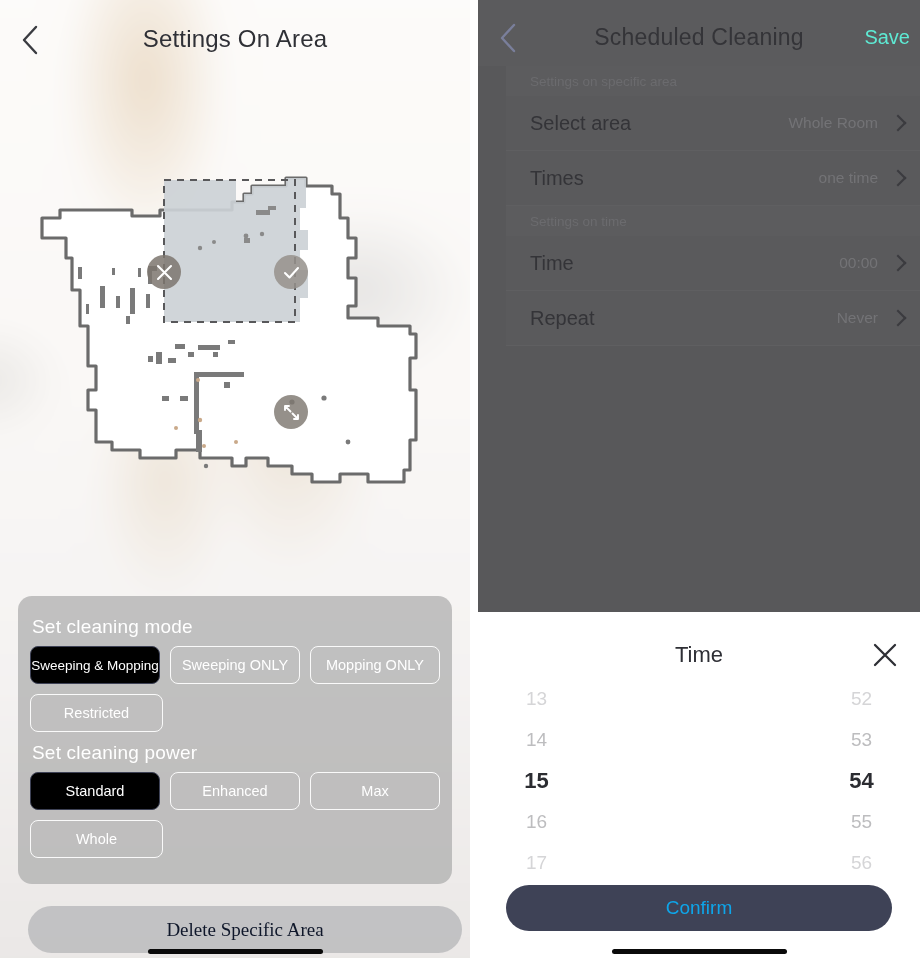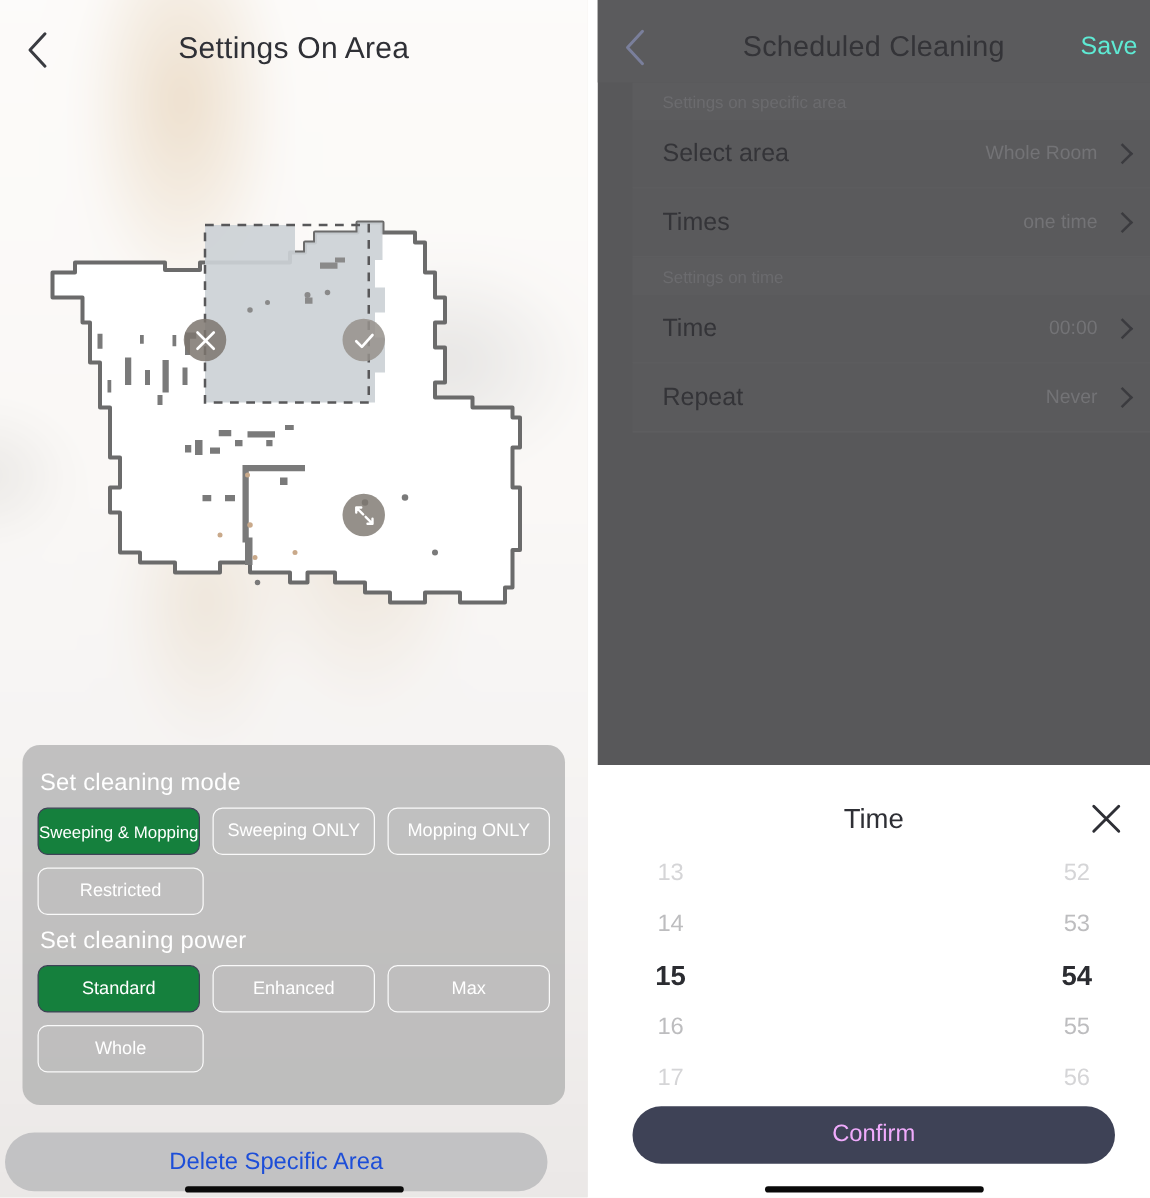--- a/index.html
+++ b/index.html
@@ -62,28 +62,28 @@
     background:rgba(172,172,172,0.72); border-radius:14px; z-index:7; padding:14px 12px 0 12px;
   }
   .card-h { font-size:19px; color:#ffffff; margin:6px 0 8px 2px; letter-spacing:.2px; }
   .btn-row { display:flex; gap:10px; margin-bottom:10px; }
   .opt {
     width:133px; height:38px; border-radius:8px; display:flex;
     align-items:center; justify-content:center; font-size:14.5px;
     color:#ffffff; cursor:pointer; white-space:nowrap;
     border:1px solid rgba(255,255,255,0.92); background:transparent;
   }
-  .opt.sel { background:#15803d; border-color:#3e4256; color:#ffffff; }
+  .opt.sel { background:#000000; border-color:#3e4256; color:#ffffff; }
   .opt.tight { font-size:13.5px; }
 
   .delete-btn {
-    position:absolute; left:4px; top:906px; width:434px; height:47px;
+    position:absolute; left:28px; top:906px; width:434px; height:47px;
     border-radius:24px; background:rgba(190,190,192,0.92);
     display:flex; align-items:center; justify-content:center;
-    font-size:19px; color:#1d4ed8; z-index:7; cursor:pointer;
+    font-size:19px; color:#0f172a; z-index:7; cursor:pointer;font-family:Liberation Serif, serif;
   }
   .home-bar-l {
     position:absolute; left:148px; bottom:4px; width:175px; height:5px;
     background:#0a0a0a; border-radius:3px; z-index:9;
   }
 
   .gap { width:8px; height:958px; background:#ffffff; }
 
   
   .right-panel { position:relative; width:442px; height:958px; overflow:hidden; background:#ffffff; }
@@ -118,21 +118,21 @@
   .picker { position:relative; height:180px; display:flex; }
   .pcol { flex:1; display:flex; flex-direction:column; align-items:center; justify-content:center; }
   .pcol.hours { padding-right:104px; }
   .pcol.mins  { padding-left:104px; }
   .pitem { height:41px; line-height:41px; font-size:19px; color:#d5d5d7; }
   .pitem.near { color:#bdbdbf; }
   .pitem.sel  { color:#2b2c31; font-size:22px; font-weight:bold; }
   .confirm-btn {
     position:absolute; left:28px; bottom:27px; width:386px; height:46px;
     border-radius:24px; background:#3e4256; display:flex; align-items:center;
-    justify-content:center; font-size:19px; color:#f0abfc; cursor:pointer;
+    justify-content:center; font-size:19px; color:#0ea5e9; cursor:pointer;
   }
   .home-bar-r { position:absolute; left:134px; bottom:4px; width:175px; height:5px;
                 background:#0a0a0a; border-radius:3px; z-index:12; }
 </style>
 </head>
 <body>
 
 <div class="screen">
 
   <div class="left-panel">

